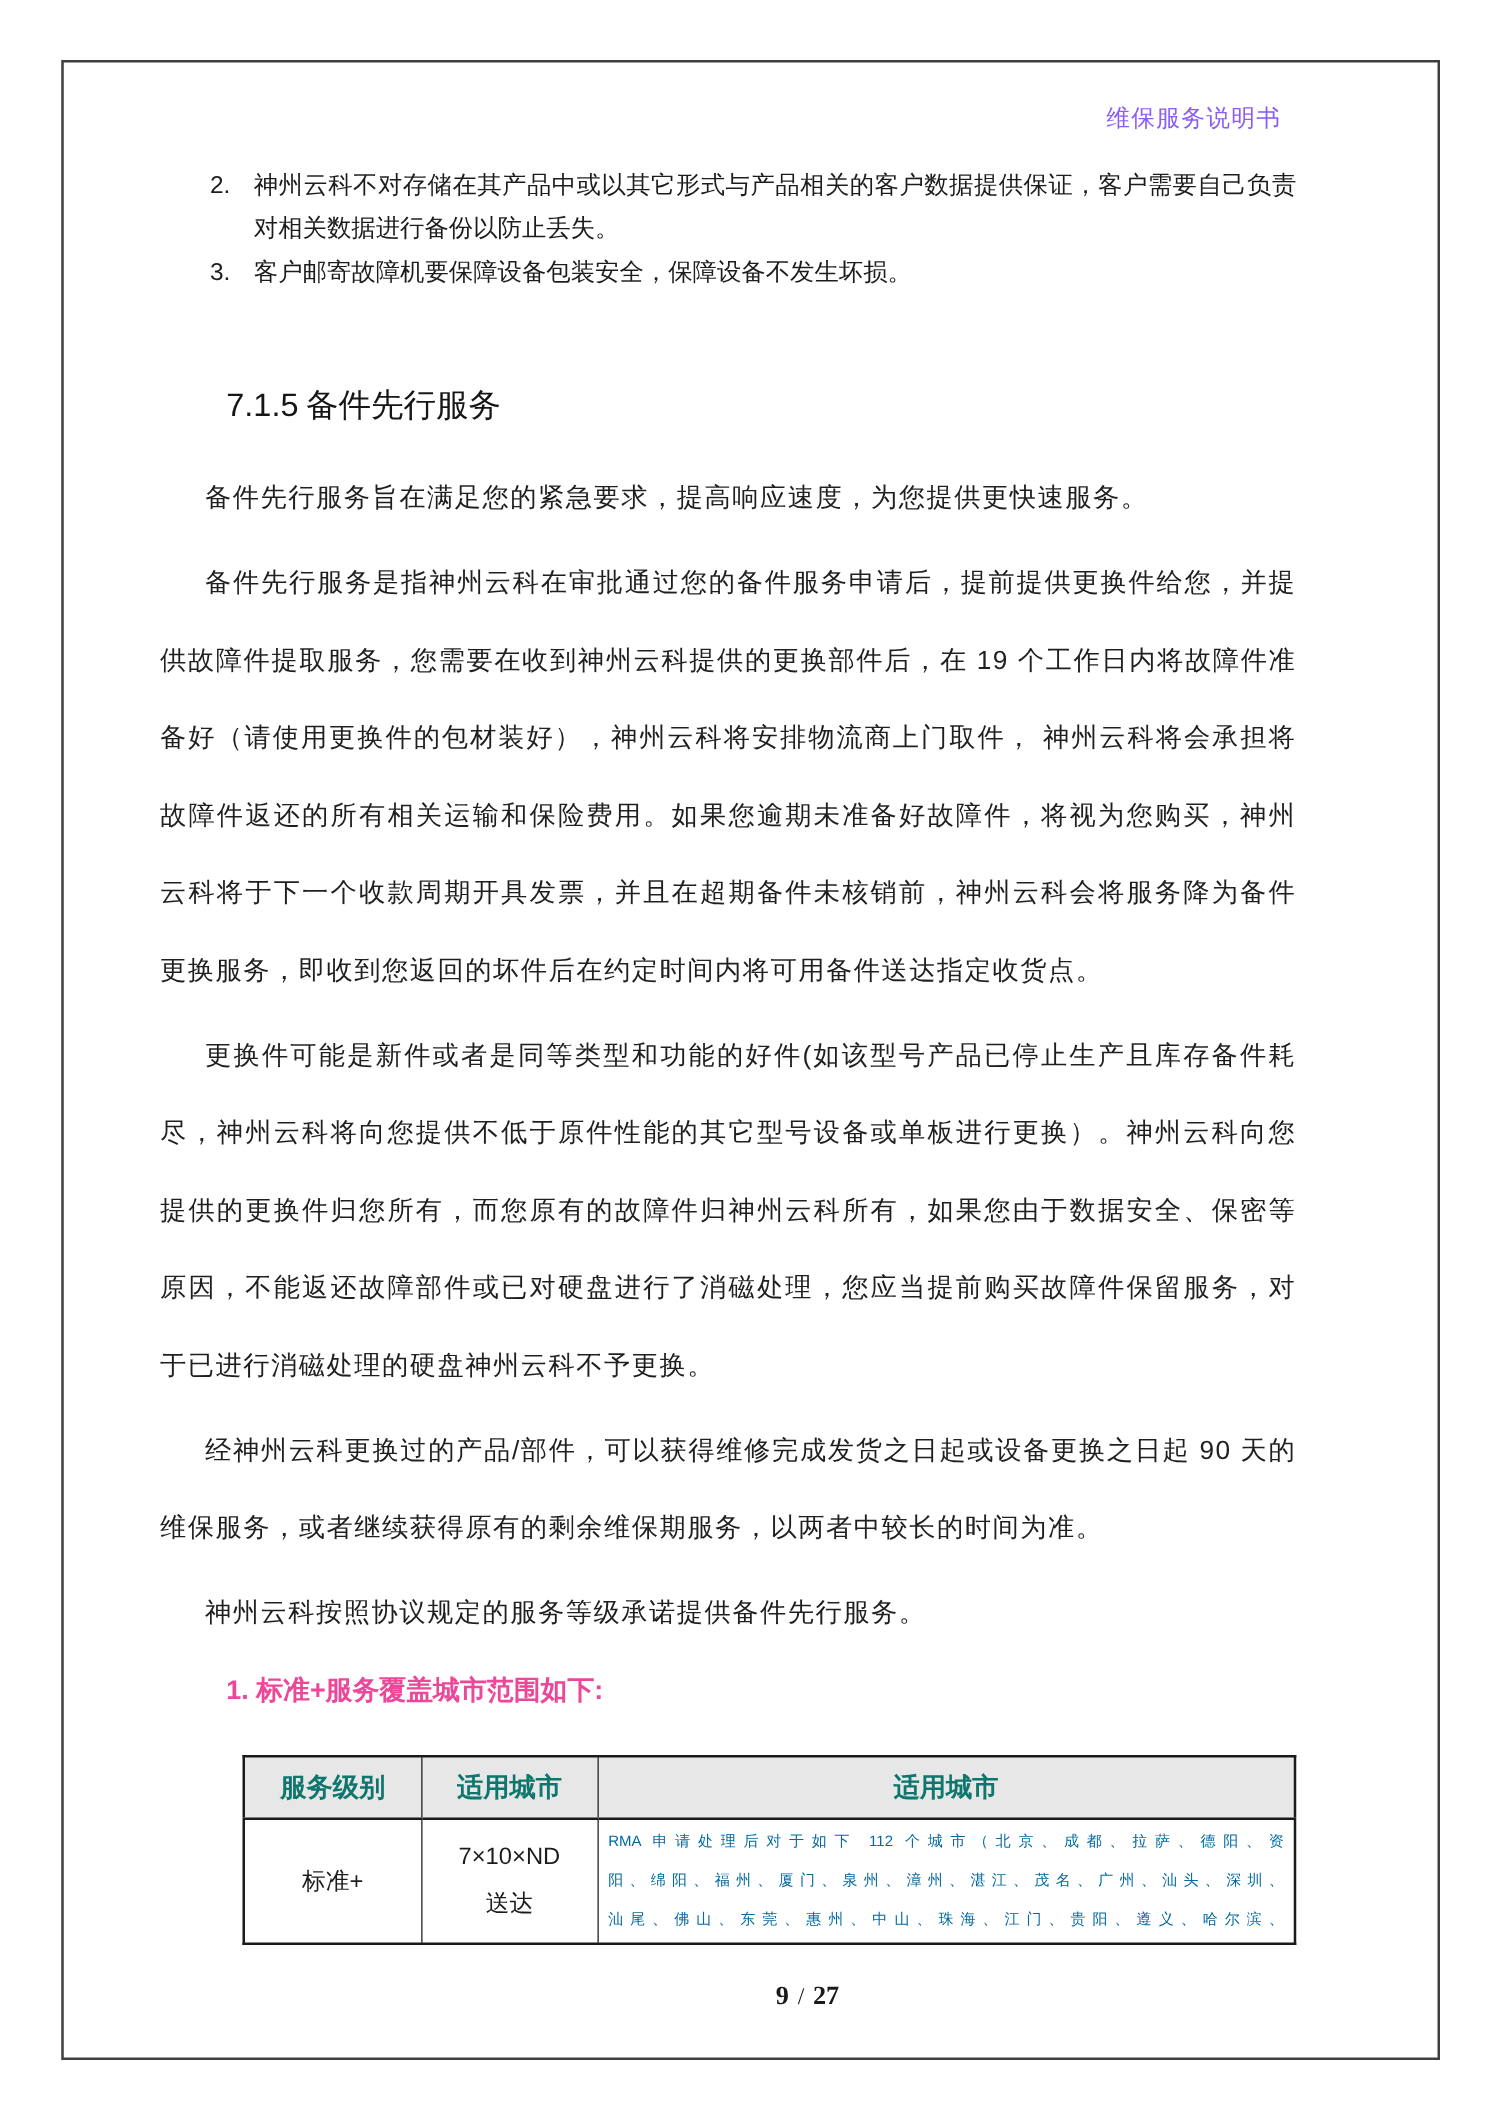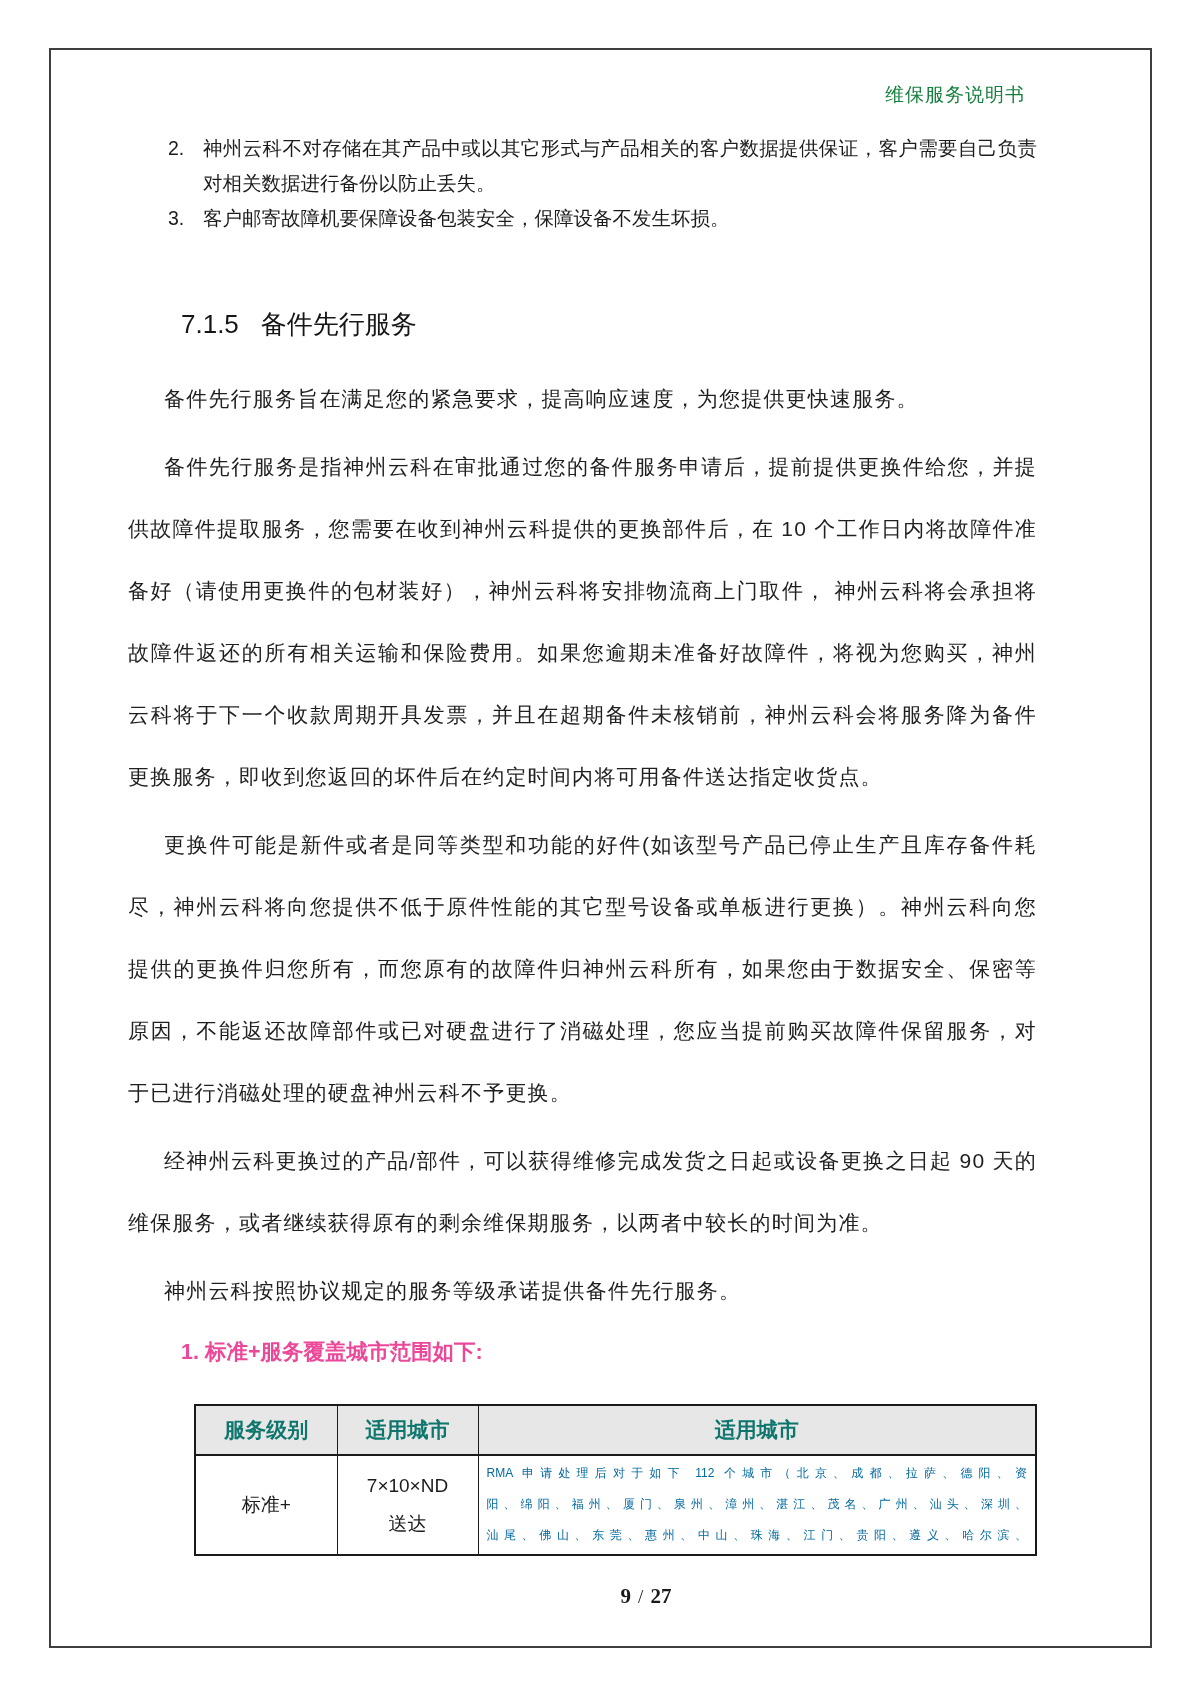--- a/index.html
+++ b/index.html
@@ -17,40 +17,40 @@
     border:2px solid #3f3f3f;
     pointer-events:none;
   }
   .doc-header{
     position:absolute;
     top:82px;left:0;width:1025px;
     text-align:right;
     font-family:"Liberation Serif","DejaVu Serif",serif;
     font-size:19px;
     letter-spacing:1px;
-    color:#15803d;
+    color:#8b5cf6;
   }
   .content{
     position:absolute;
     left:128px;top:131px;width:909px;
   }
   
   .num-list{font-size:19.5px;line-height:35px;}
   .num-item{position:relative;padding-left:75px;text-align:justify;}
   .num-item .num{position:absolute;left:40px;top:0;}
   
   .section-heading{
     margin-top:70px;
     margin-left:53px;
     font-size:26px;
     line-height:36px;
     color:#161616;
     white-space:nowrap;
   }
-  .section-heading .sec-title{margin-left:22px;}
+  .section-heading .sec-title{margin-left:6px;}
   
   .paras{margin-top:26px;}
   .para{
     margin:6px 0 0 0;
     font-size:21px;
     line-height:62px;
     letter-spacing:1.2px;
     text-align:justify;
     text-indent:36px;
     color:#1f1f1f;
@@ -140,21 +140,21 @@
         <span>客户邮寄故障机要保障设备包装安全，保障设备不发生坏损。</span>
       </div>
     </div>
 
     <div class="section-heading">
       <span class="sec-num">7.1.5</span><span class="sec-title">备件先行服务</span>
     </div>
 
     <div class="paras">
       <div class="para">备件先行服务旨在满足您的紧急要求，提高响应速度，为您提供更快速服务。</div>
-      <div class="para">备件先行服务是指神州云科在审批通过您的备件服务申请后，提前提供更换件给您，并提供故障件提取服务，您需要在收到神州云科提供的更换部件后，在 10 个工作日内将故障件准备好（请使用更换件的包材装好），神州云科将安排物流商上门取件， 神州云科将会承担将故障件返还的所有相关运输和保险费用。如果您逾期未准备好故障件，将视为您购买，神州云科将于下一个收款周期开具发票，并且在超期备件未核销前，神州云科会将服务降为备件更换服务，即收到您返回的坏件后在约定时间内将可用备件送达指定收货点。</div>
+      <div class="para">备件先行服务是指神州云科在审批通过您的备件服务申请后，提前提供更换件给您，并提供故障件提取服务，您需要在收到神州云科提供的更换部件后，在 19 个工作日内将故障件准备好（请使用更换件的包材装好），神州云科将安排物流商上门取件， 神州云科将会承担将故障件返还的所有相关运输和保险费用。如果您逾期未准备好故障件，将视为您购买，神州云科将于下一个收款周期开具发票，并且在超期备件未核销前，神州云科会将服务降为备件更换服务，即收到您返回的坏件后在约定时间内将可用备件送达指定收货点。</div>
       <div class="para">更换件可能是新件或者是同等类型和功能的好件(如该型号产品已停止生产且库存备件耗尽，神州云科将向您提供不低于原件性能的其它型号设备或单板进行更换）。神州云科向您提供的更换件归您所有，而您原有的故障件归神州云科所有，如果您由于数据安全、保密等原因，不能返还故障部件或已对硬盘进行了消磁处理，您应当提前购买故障件保留服务，对于已进行消磁处理的硬盘神州云科不予更换。</div>
       <div class="para">经神州云科更换过的产品/部件，可以获得维修完成发货之日起或设备更换之日起 90 天的维保服务，或者继续获得原有的剩余维保期服务，以两者中较长的时间为准。</div>
       <div class="para">神州云科按照协议规定的服务等级承诺提供备件先行服务。</div>
     </div>
 
     <div class="city-heading">1. 标准+服务覆盖城市范围如下:</div>
 
     <table class="svc-table">
       <colgroup>
           <col class="c1">

